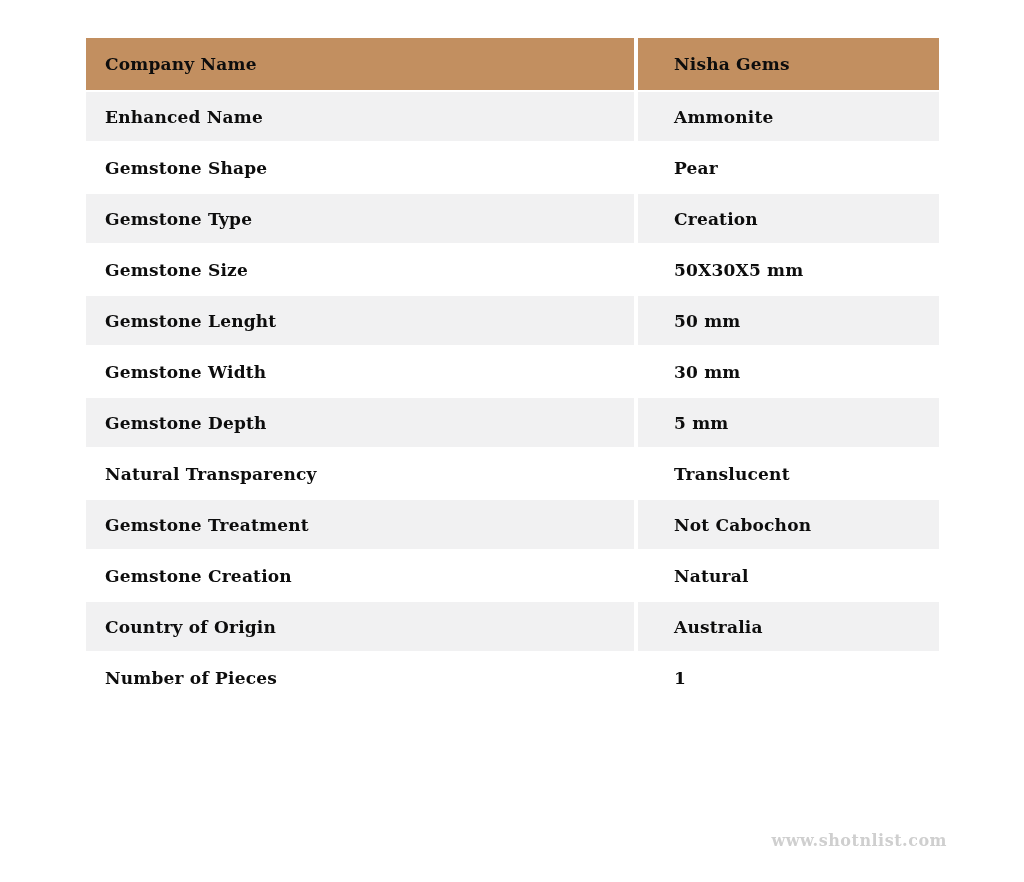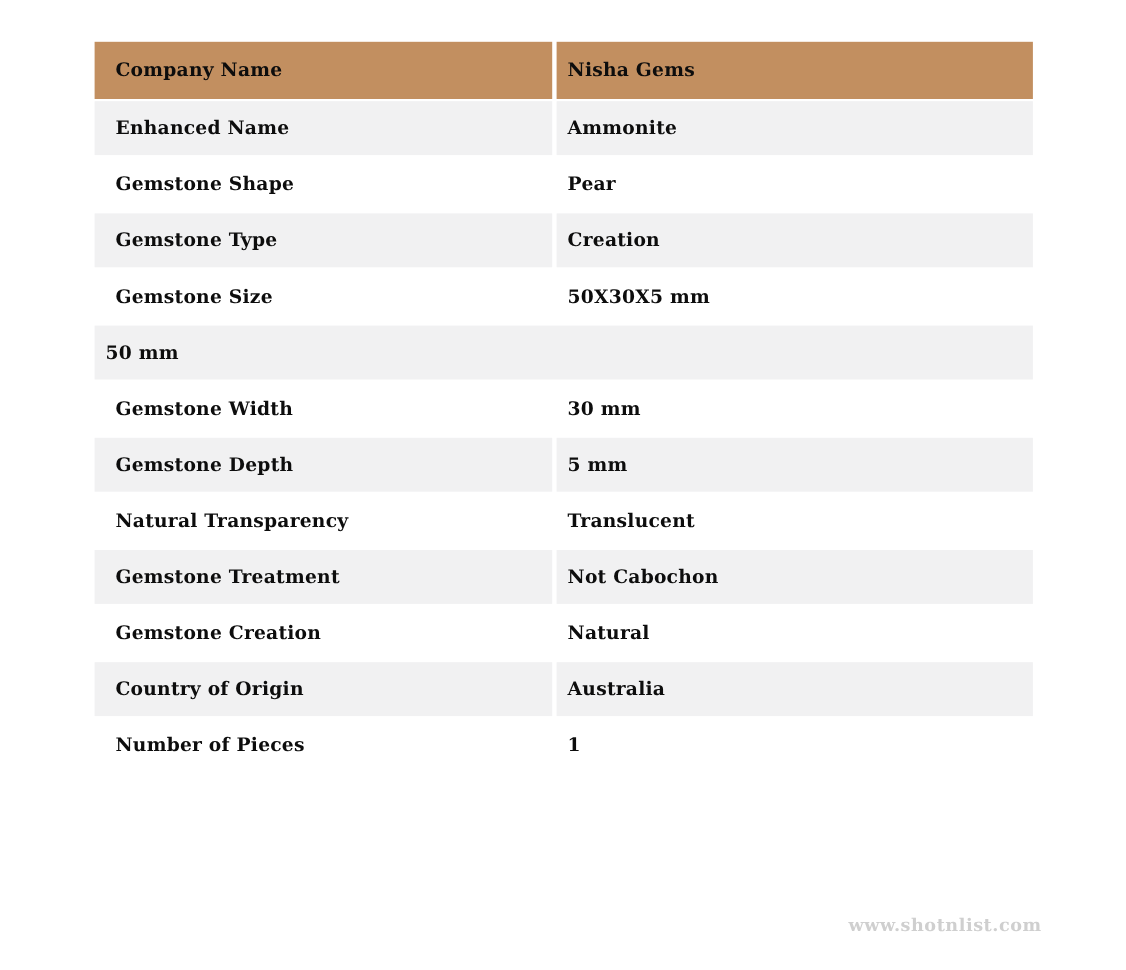--- a/index.html
+++ b/index.html
@@ -31,26 +31,26 @@
   .cell {
     display: flex;
     align-items: center;
     box-sizing: border-box;
     height: 49px;
     font-size: 17px;
     letter-spacing: 0.2px;
     background: #ffffff;
   }
   .cell.left {
-    width: 416px;
+    width: 548px;
     padding-left: 19px;
   }
   .cell.right {
     flex: 1;
-    padding-left: 10px;
+    padding-left: 36px;
   }
   .header-row .cell {
     height: 52px;
     background: var(--header-bg, #c28f60);
   }
   #rows-container .row:nth-child(odd) .cell {
     background: var(--row-alt-bg, #f1f1f2);
   }
   #rows-container .row:nth-child(even) .cell {
     background: #ffffff;
@@ -94,20 +94,21 @@
         <div class="cell right">Creation</div>
       </div>
 
 
       <div class="row">
         <div class="cell left">Gemstone Size</div>
         <div class="cell right">50X30X5 mm</div>
       </div>
 
       <div class="row">
+        <div class="cell left">Gemstone Lenght</div>
         <div class="cell right">50 mm</div>
       </div>
 
       <div class="row">
         <div class="cell left">Gemstone Width</div>
         <div class="cell right">30 mm</div>
       </div>
 
       <div class="row">
         <div class="cell left">Gemstone Depth</div>

